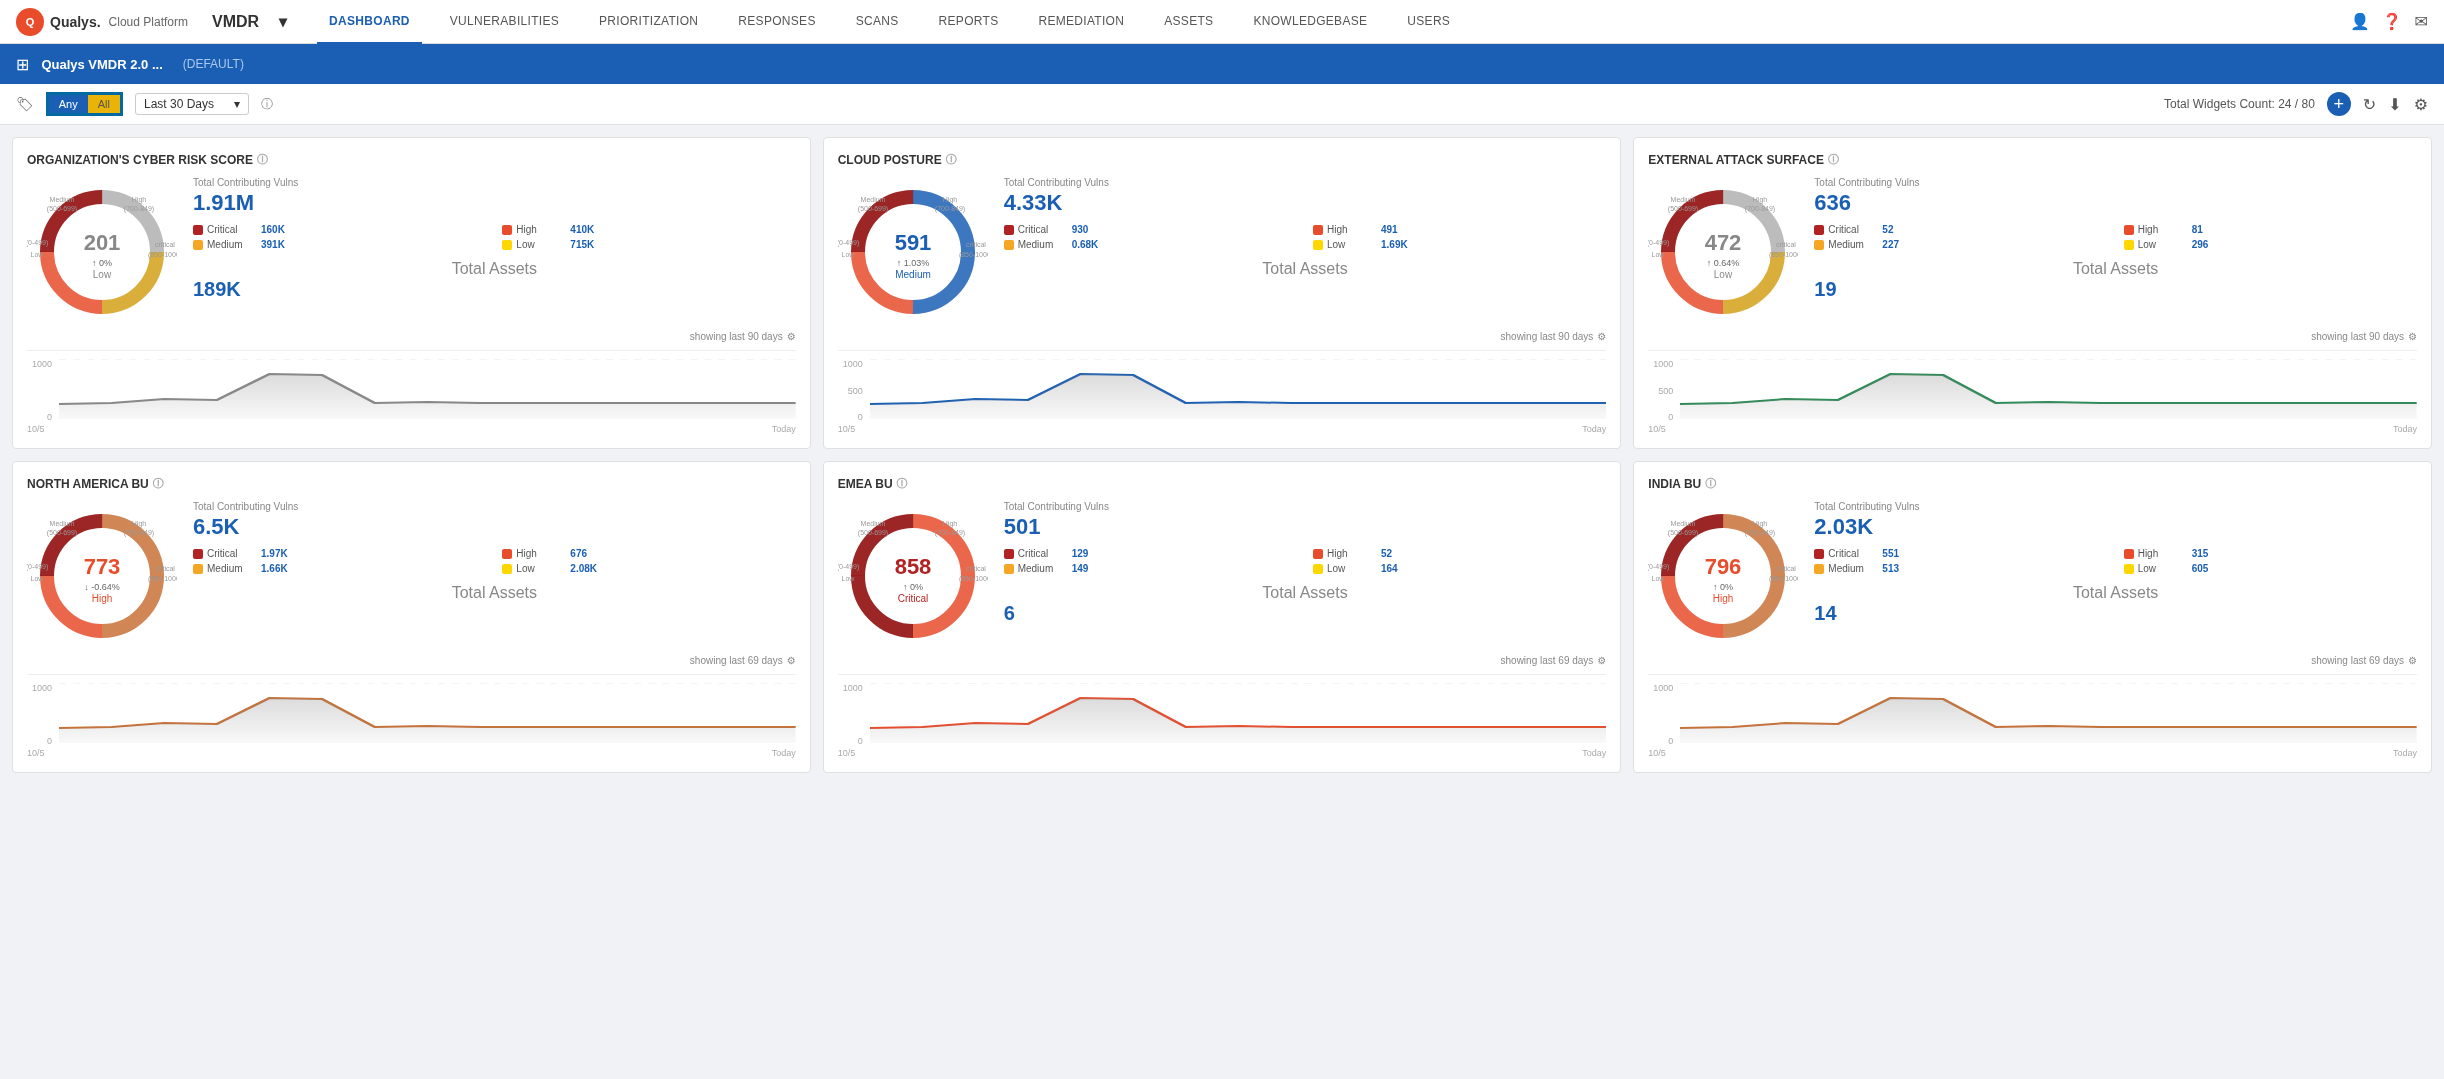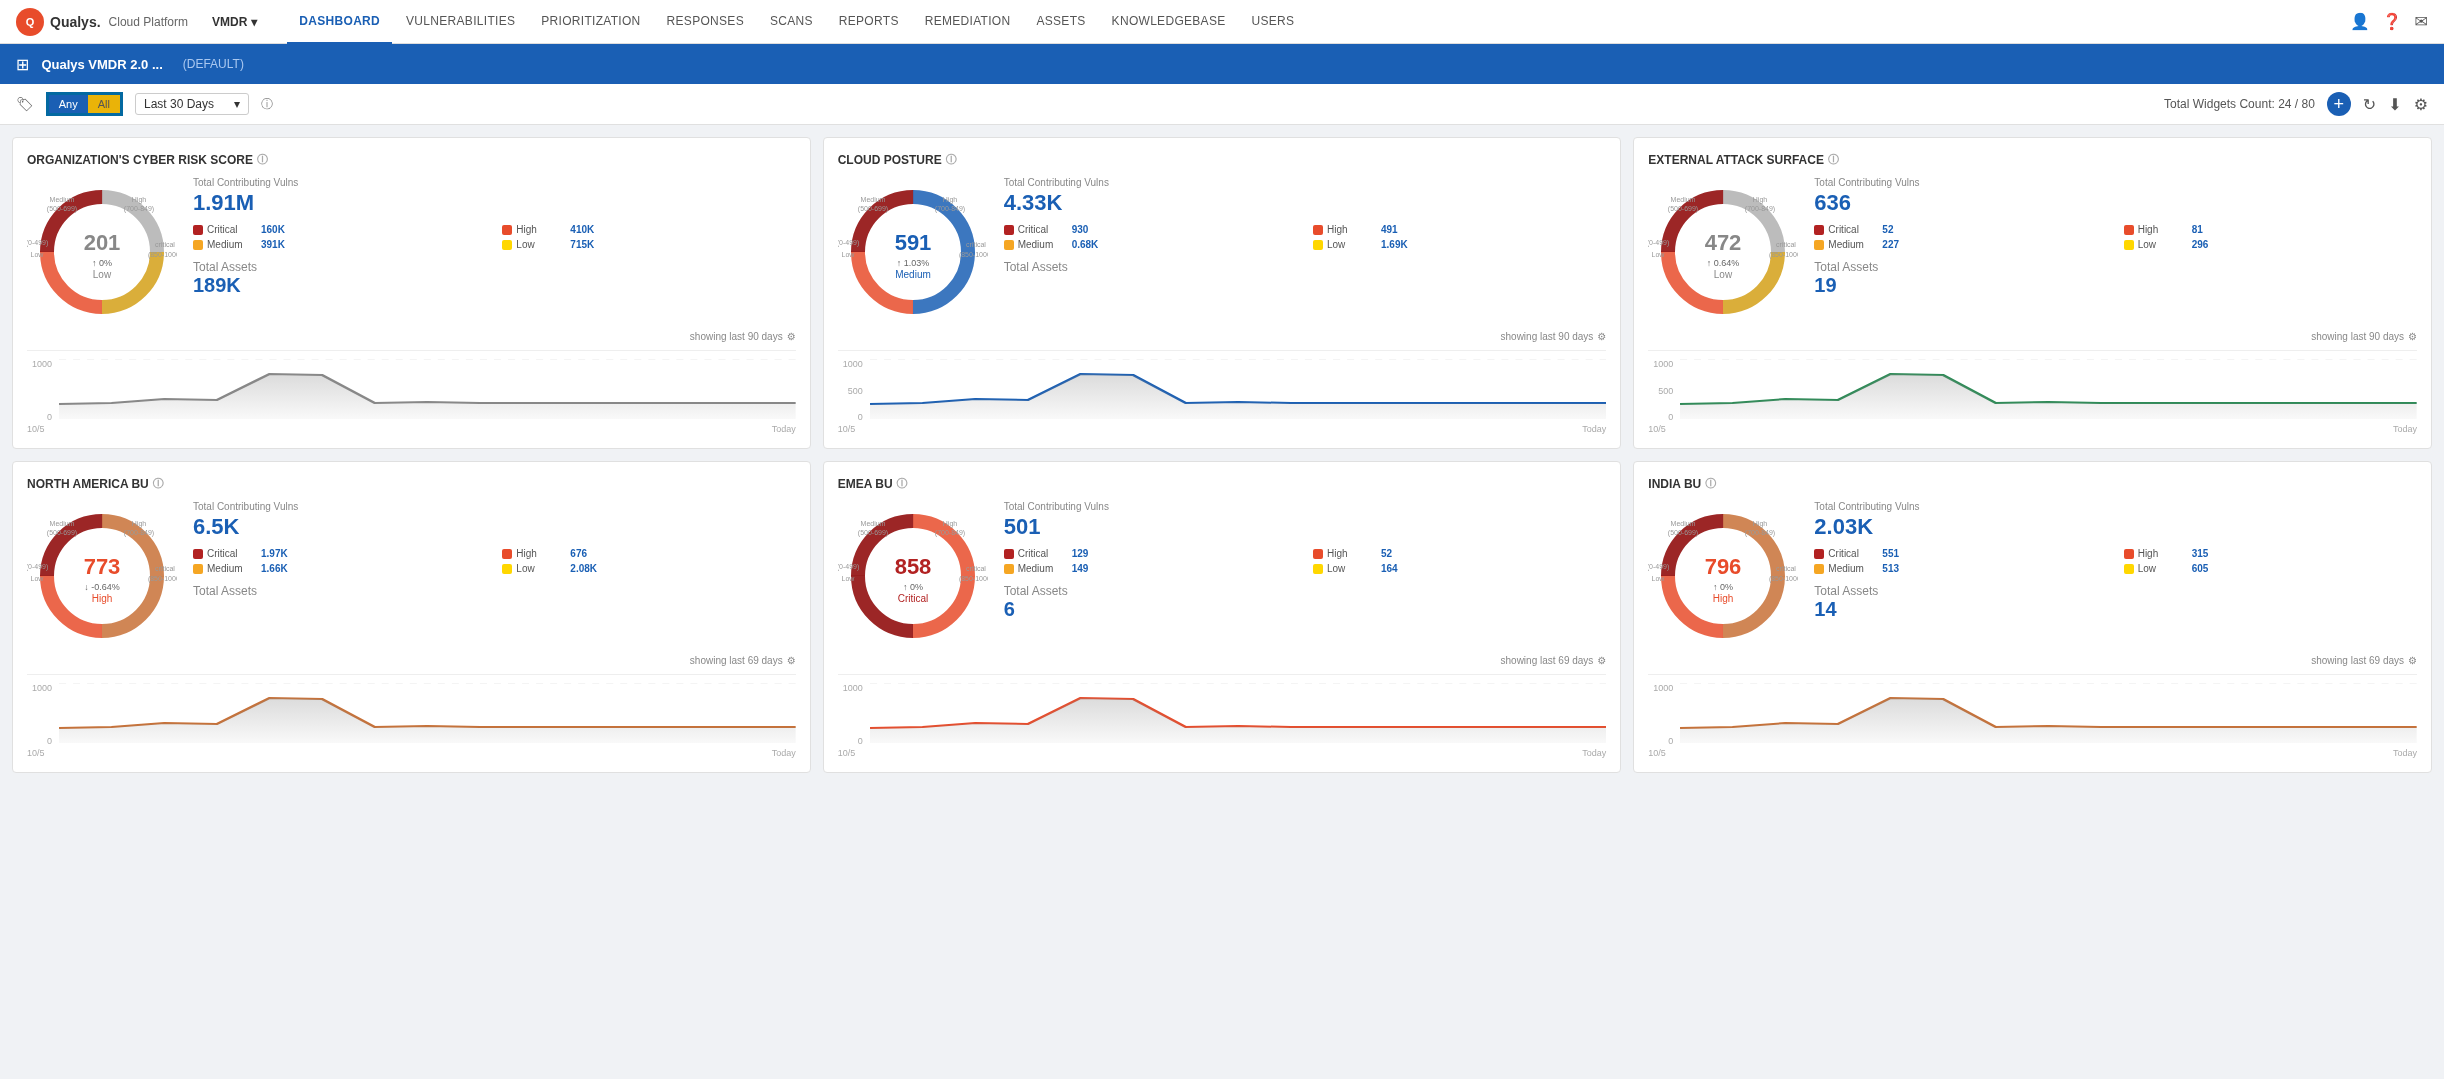--- a/index.html
+++ b/index.html
@@ -23,26 +23,26 @@
     .logo-icon {
       width: 28px; height: 28px;
       background: #e84c2b;
       border-radius: 50%;
       display: flex; align-items: center; justify-content: center;
       color: #fff; font-weight: bold; font-size: 11px;
     }
     .logo-text { font-size: 14px; font-weight: bold; color: #333; }
     .logo-sub { font-size: 12px; color: #666; margin-left: 2px; }
     .nav-vmdr {
-      display: flex; align-items: center; gap: 4px;
-      font-weight: bold; font-size: 12px; color: #333;
+      display: flex; align-items: center; gap: 20px;
+      font-weight: bold; font-size: 16px; color: #333;
       margin-right: 30px; cursor: pointer;
     }
     .nav-main {
-      display: flex; align-items: center; gap: 2px; flex: 1;
+      display: flex; align-items: center; gap: 16px; flex: 1;
     }
     .nav-item {
       padding: 0 12px; height: 44px; display: flex; align-items: center;
       font-size: 12px; color: #555; cursor: pointer; border-bottom: 2px solid transparent;
       text-transform: uppercase; letter-spacing: 0.3px;
     }
     .nav-item.active {
       color: #1a5fb4; border-bottom: 2px solid #1a5fb4; font-weight: bold;
     }
     .nav-icons { display: flex; gap: 12px; align-items: center; color: #555; }
@@ -121,21 +121,21 @@
     
     .stats-panel { flex: 1; }
     .total-contrib { font-size: 10px; color: #888; margin-bottom: 2px; }
     .total-value { font-size: 22px; font-weight: bold; color: #1a5fb4; margin-bottom: 8px; }
     .vuln-grid { display: grid; grid-template-columns: 1fr 1fr; gap: 4px 16px; margin-bottom: 10px; }
     .vuln-item { display: flex; align-items: center; gap: 4px; }
     .vuln-dot { width: 10px; height: 10px; border-radius: 2px; flex-shrink: 0; }
     .vuln-name { font-size: 10px; color: #555; min-width: 50px; }
     .vuln-count { font-size: 10px; color: #1a5fb4; font-weight: bold; }
     .assets-section { margin-top: 6px; }
-    .assets-label { font-size: 12px; color: #888; }
+    .assets-label { font-size: 16px; color: #888; text-align: center; }
     .assets-value { font-size: 20px; font-weight: bold; color: #1a5fb4; }
     .showing-days { font-size: 10px; color: #888; text-align: right; margin-top: 4px; display: flex; align-items: center; justify-content: flex-end; gap: 4px; }
 
     
     .chart-area { margin-top: 8px; border-top: 1px solid #eee; padding-top: 8px; }
     .chart-labels { display: flex; justify-content: space-between; font-size: 9px; color: #aaa; margin-top: 2px; }
   </style>
 </head>
 <body>
 

